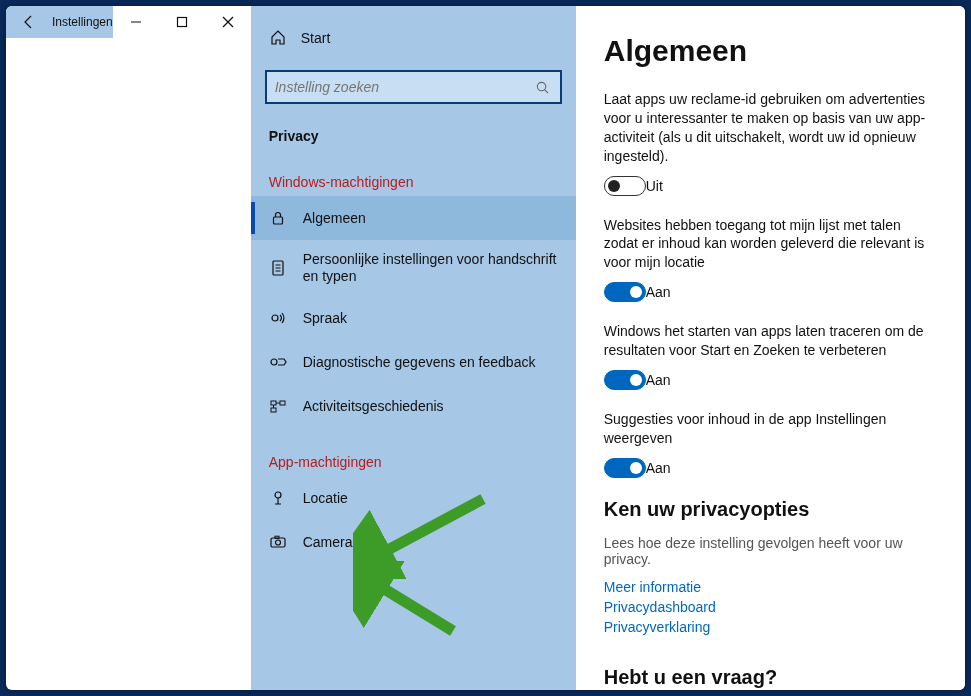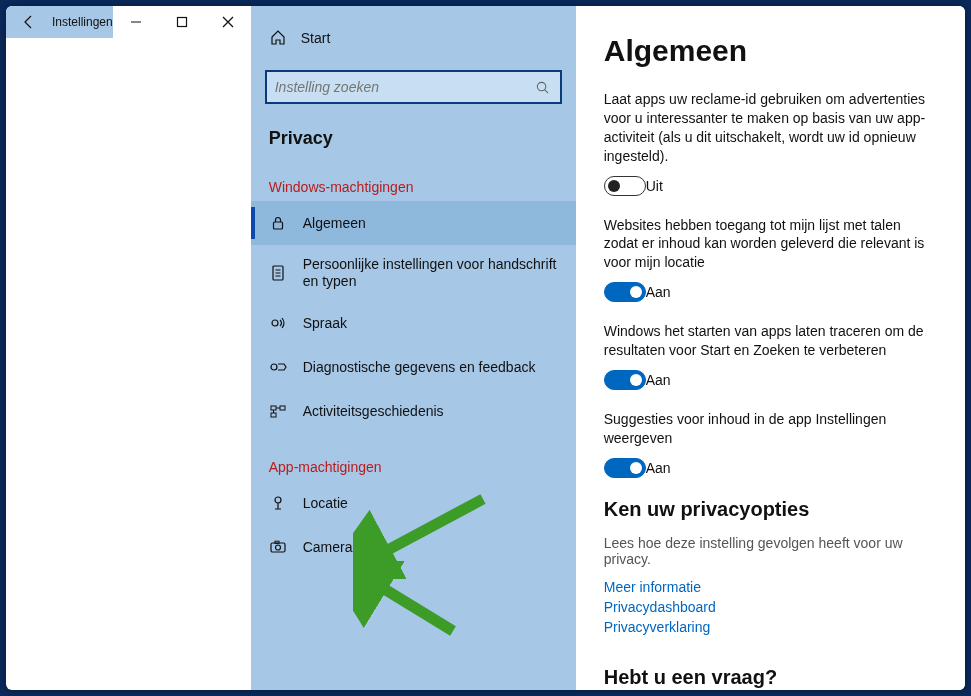--- a/index.html
+++ b/index.html
@@ -77,21 +77,21 @@
     flex:1;
     border:none;
     background:transparent;
     outline:none;
     font-size: 14px;
     color:#555;
     font-style: italic;
   }
   .section-label {
     padding: 8px 18px 4px 18px;
-    font-size: 18px;
+    font-size: 14px;
     font-weight: 600;
     color:#111;
   }
   .cat-label {
     padding: 26px 18px 6px 18px;
     font-size: 14px;
     color:#b91c1c;
   }
   .nav-item {
     display:flex; align-items:center; gap:16px;

